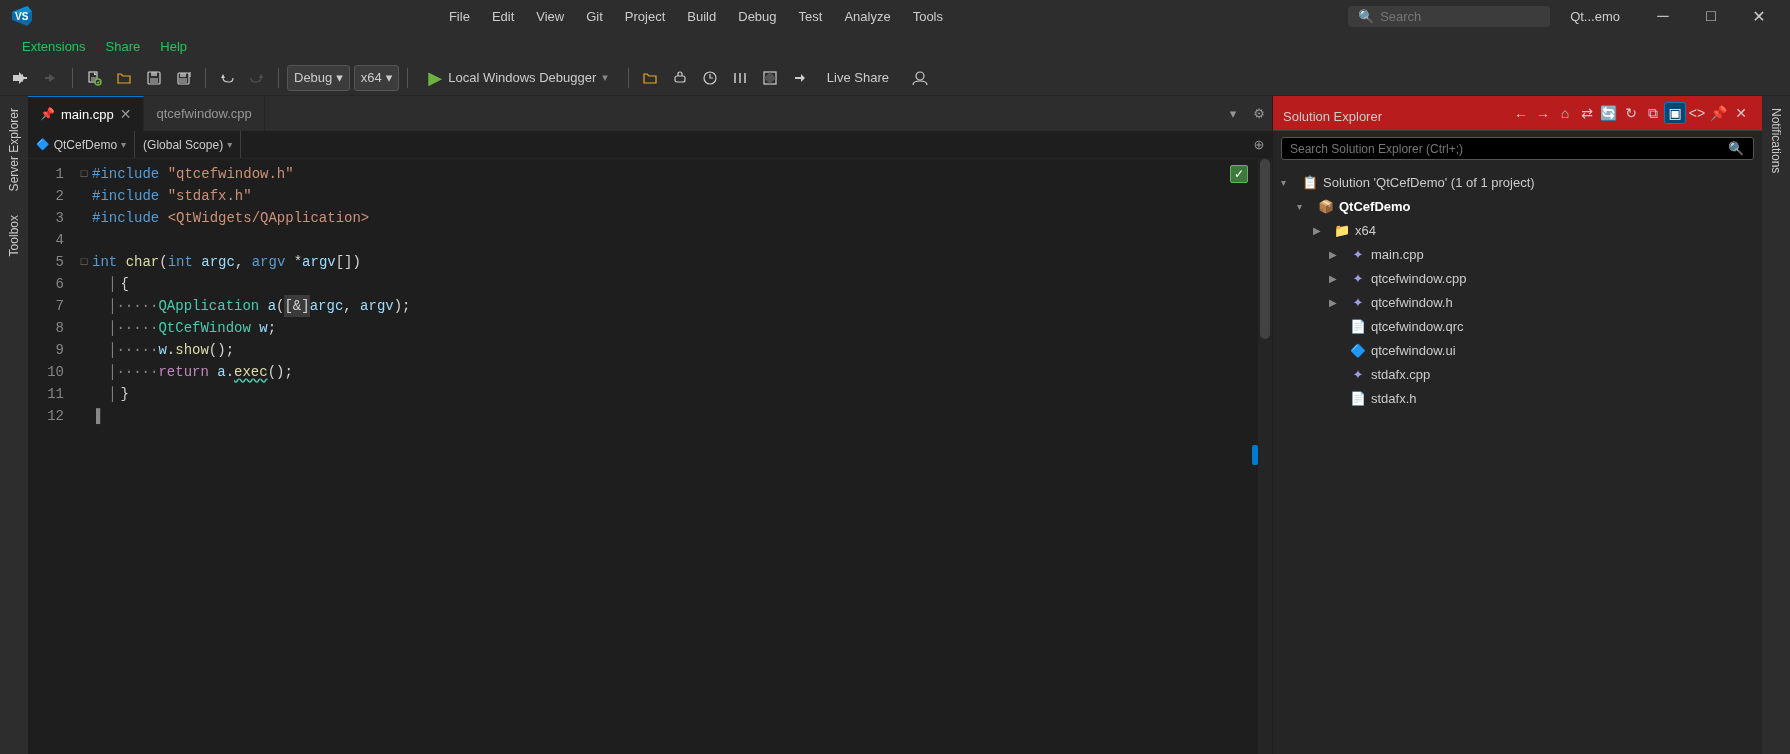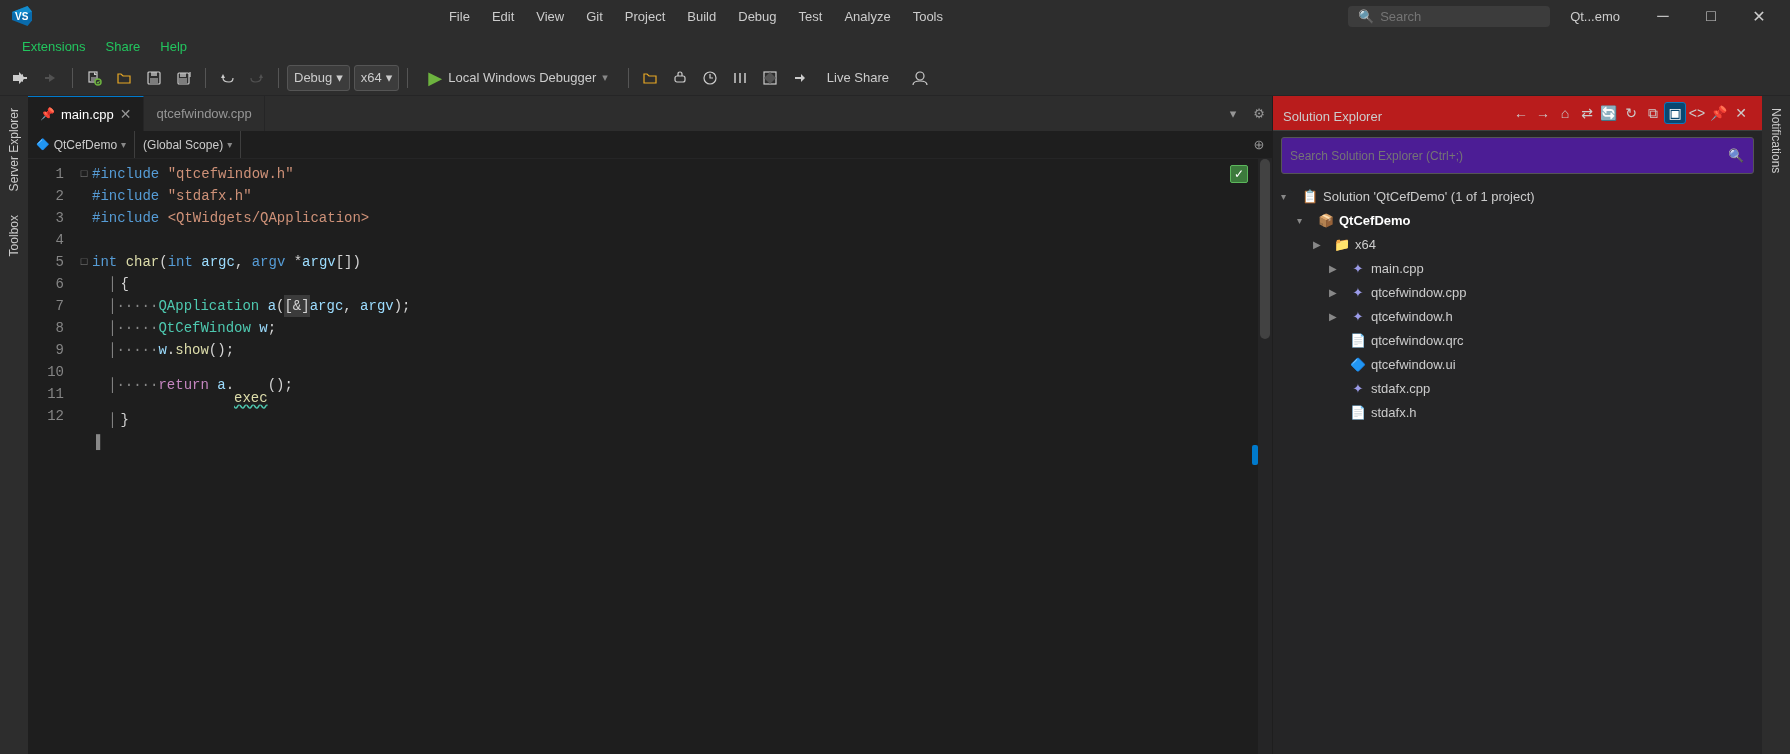--- a/index.html
+++ b/index.html
@@ -409,25 +409,25 @@
       justify-content: center;
       cursor: pointer;
       color: #cccccc;
       font-size: 14px;
       border-radius: 3px;
     }
     .se-btn.active { background: #094771; color: #fff; border: 1px solid #1177bb; }
     .se-search {
       display: flex;
       align-items: center;
-      background: #4c1d95;
+      background: #000000;
       border: 1px solid #555;
       border-radius: 3px;
       margin: 6px 8px;
-      padding: 10px 8px;
+      padding: 3px 8px;
       gap: 24px;
     }
     .se-search input {
       background: transparent;
       border: none;
       outline: none;
       color: #888;
       font-size: 12px;
       flex: 1;
     }
@@ -482,21 +482,20 @@
       font-size: 12px;
       padding: 12px 6px;
       cursor: pointer;
       white-space: nowrap;
     }
 
     
     .squiggle {
       text-decoration: underline wavy #4ec9b0;
       text-underline-offset: 2px;
-      margin-top: 26px;
     }
   </style>
 </head>
 <body>
 
 <div class="title-bar">
   <div class="title-bar-logo">
     <svg width="24" height="24" viewBox="0 0 24 24">
       <path d="M17.5 2L22 7.5v9L17.5 22 2 16V8L17.5 2z" fill="#007acc" opacity="0.8"></path>
       <path d="M17.5 2L22 7.5 12 12 2 8 17.5 2z" fill="#1ba1e2" opacity="0.6"></path>

